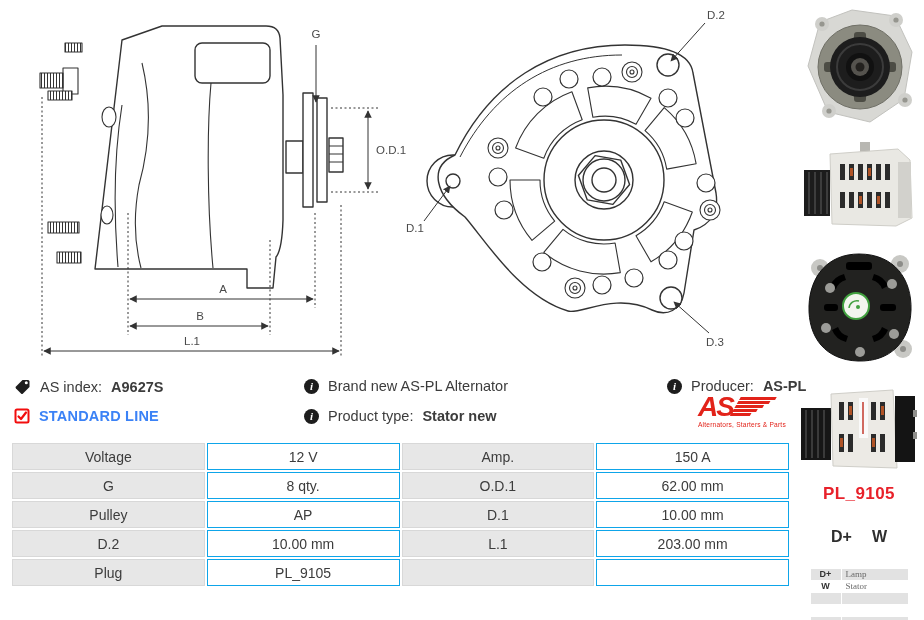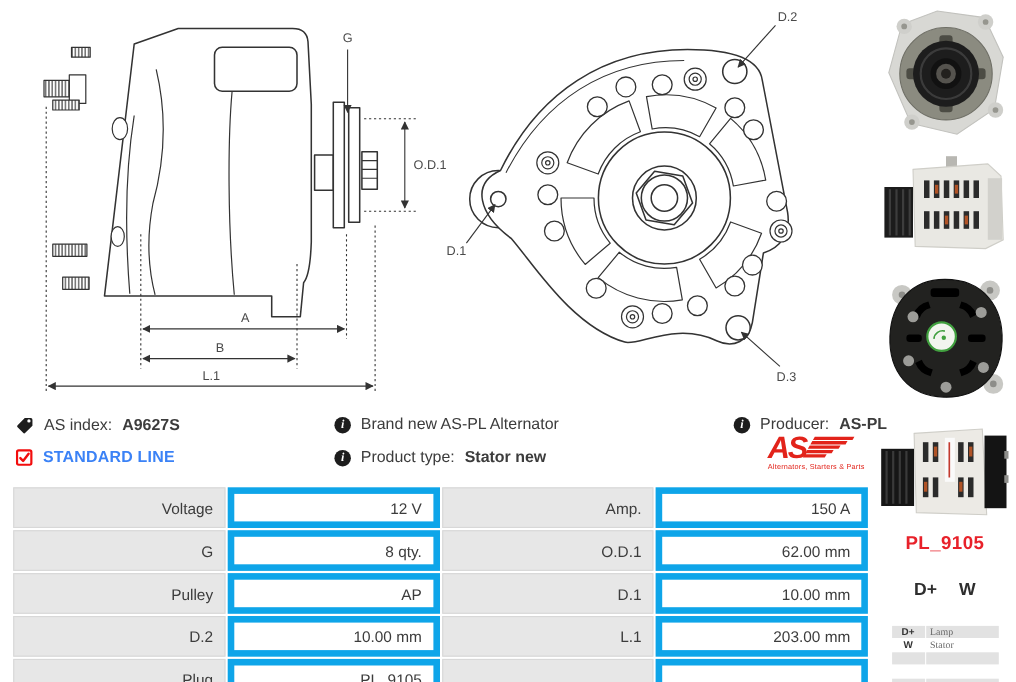--- a/index.html
+++ b/index.html
@@ -10,23 +10,23 @@
   svg text{font-family:"Liberation Sans", sans-serif;}
   .abs{position:absolute;}
   .b{font-weight:700;}
   .info-item{position:absolute;display:flex;align-items:center;gap:9px;font-size:14.5px;white-space:nowrap;}
   .info-icon{width:15px;height:15px;border-radius:50%;background:#1d1d1d;color:#fff;
     font-size:11px;font-weight:700;font-style:italic;display:flex;align-items:center;justify-content:center;
     font-family:"Liberation Serif", serif;flex:0 0 auto;}
   .red-text{color:#3b82f6;font-weight:700;letter-spacing:0.2px;}
   
   table.spec{position:absolute;top:441px;left:10px;width:781px;border-collapse:separate;border-spacing:2px;table-layout:fixed;}
-  table.spec td{height:25px;padding:0 10px;font-size:14px;text-align:right;vertical-align:middle;}
+  table.spec td{height:25px;padding:0 10px;font-size:14px;text-align:center;vertical-align:middle;}
   td.lbl{background:#e7e7e7;border:1px solid #d8d8d8;}
-  td.val{background:#ffffff;border:6px solid #0ea5e9;}
+  td.val{background:#ffffff;border:1px solid #0ea5e9;}
   
   .sidebar{position:absolute;left:798px;top:4px;width:122px;display:flex;flex-direction:column;align-items:center;}
   .photo{flex:0 0 auto;}
   .plug-code{margin-top:10px;color:#e8212a;font-weight:700;font-size:17px;letter-spacing:0.4px;}
   .terminals{margin-top:24px;display:flex;gap:20px;font-size:16px;font-weight:700;color:#2e2e2e;}
   table.legend{margin-top:22px;border-collapse:separate;border-spacing:1px;}
   table.legend td{height:11px;padding:0 4px;font-size:9px;line-height:11px;}
   table.legend td.k{width:22px;text-align:center;font-weight:700;color:#333;}
   table.legend td.v{width:58px;color:#6a6a6a;font-family:Liberation Serif, serif;}
   table.legend tr.g td{background:#e2e2e2;}

